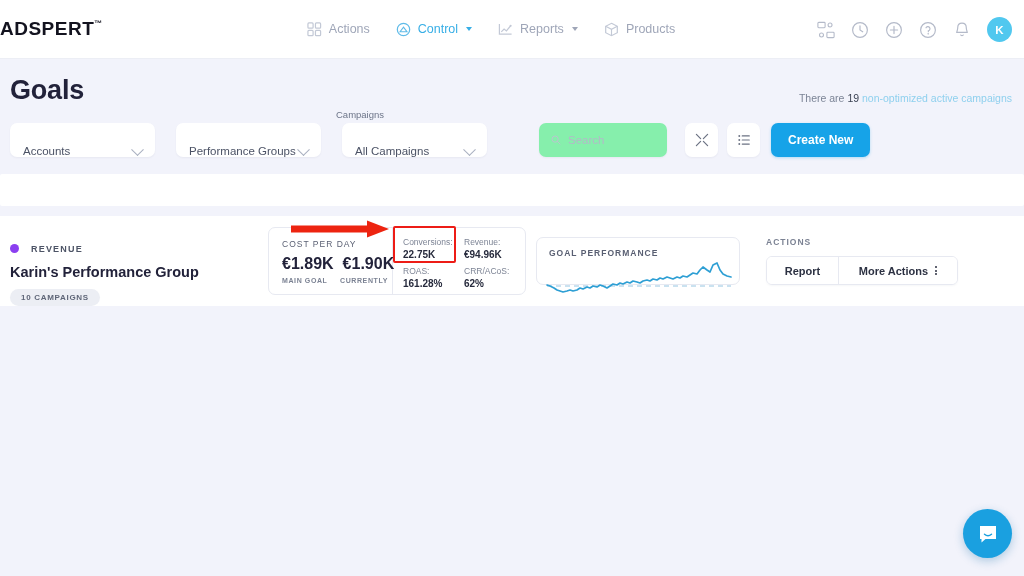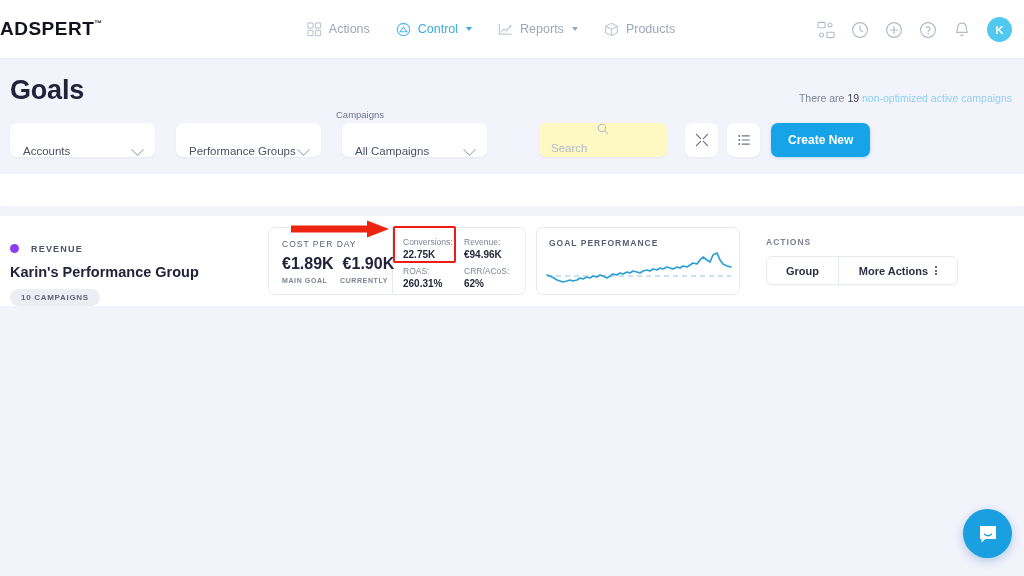--- a/index.html
+++ b/index.html
@@ -84,23 +84,23 @@
   .chev {
     width: 9px; height: 9px; border-right: 1.4px solid #a9b0c0;
     border-bottom: 1.4px solid #a9b0c0; transform: rotate(45deg) translate(-2px,-2px);
     flex: none;
   }
   .camp-label {
     position: absolute; left: 336px; top: -4px;
     font-size: 9.5px; color: #6d7589;
   }
   .search-box {
-    width: 128px; height: 34px; background: #fef9c3; border-radius: 7px;
+    width: 128px; height: 34px; background: #86efac; border-radius: 7px;
     display: flex; align-items: center; gap: 7px; padding: 0 12px;
-    margin-left: 52px; box-shadow: 0 1px 2px rgba(30,40,80,.05); flex-direction: column;
+    margin-left: 52px; box-shadow: 0 1px 2px rgba(30,40,80,.05);
   }
   .search-box input {
     border: none; outline: none; font-size: 11.5px;
     font-family: "Liberation Sans", sans-serif;
     color: #5b6275; width: 100%; background: transparent;
   }
   .search-box input::placeholder { color: #b3b9c8; }
   .daterange {
     height: 34px; background: #fff; border-radius: 7px;
     display: flex; align-items: center; gap: 9px; padding: 0 13px;
@@ -177,21 +177,21 @@
     position: absolute; left: 124px; top: -2px;
     width: 63px; height: 37px; border: 2.5px solid #ed1c16;
     border-radius: 2px; pointer-events: none;
   }
   .arrow {
     position: absolute; left: 20px; top: -9px;
     width: 110px; height: 20px; pointer-events: none;
   }
 
   .perf-panel {
-    width: 204px; height: 68px; margin-left: 10px;
+    width: 204px; height: 48px; margin-left: 10px;
     border: 1px solid #e7e9f1; border-radius: 7px; flex: none;
     padding: 10px 15px 0 12px; position: relative;
   }
   .perf-title {
     font-size: 8.5px; font-weight: bold; letter-spacing: 1px; color: #595f72;
   }
   .spark { position: absolute; left: 6px; top: 24px; }
 
   .actions { margin-left: 26px; }
   .act-title {
@@ -392,21 +392,21 @@
         <div>
           <div class="m-lbl">Conversions:</div>
           <div class="m-val">22.75K</div>
         </div>
         <div>
           <div class="m-lbl">Revenue:</div>
           <div class="m-val">€94.96K</div>
         </div>
         <div>
           <div class="m-lbl">ROAS:</div>
-          <div class="m-val">260.31%</div>
+          <div class="m-val">161.28%</div>
         </div>
         <div>
           <div class="m-lbl">CRR/ACoS:</div>
           <div class="m-val">62%</div>
         </div>
       </div>
 
       <div class="redbox"></div>
     </div>
 
@@ -414,21 +414,21 @@
       <div class="perf-title">GOAL PERFORMANCE</div>
       <svg class="spark" width="192" height="36" viewBox="0 0 192 36">
         <path d="M4 24 H188" stroke="#b9d9ec" stroke-width="1.6" stroke-dasharray="5 4"></path>
         <polyline fill="none" stroke="#2e9fd4" stroke-width="1.7" stroke-linejoin="round" stroke-linecap="round" points="4,23 7,24 11,26 14,28 17,29 20,30 24,29 27,28 30,29 34,28 37,26 40,27 44,25 47,26 50,24 54,25 57,23 60,24 64,26 67,24 70,22 74,23 77,21 80,22 84,20 87,21 90,19 94,20 97,21 100,19 104,18 107,19 110,17 114,18 117,16 120,17 124,15 127,16 130,17 134,15 137,16 140,14 144,15 147,13 150,11 154,12 157,8 160,5 164,8 167,10 170,3 174,1 177,8 180,12 184,14 188,15"></polyline>
       </svg>
     </div>
 
     <div class="actions">
       <div class="act-title">ACTIONS</div>
       <div class="act-btns">
-        <div class="act-btn act-report">Group</div>
+        <div class="act-btn act-report">Report</div>
         <div class="act-btn act-more">
           <span>More Actions</span>
           <span class="kebab">
               <i></i>
               <i></i>
               <i></i>
             </span>
         </div>
       </div>
     </div>

